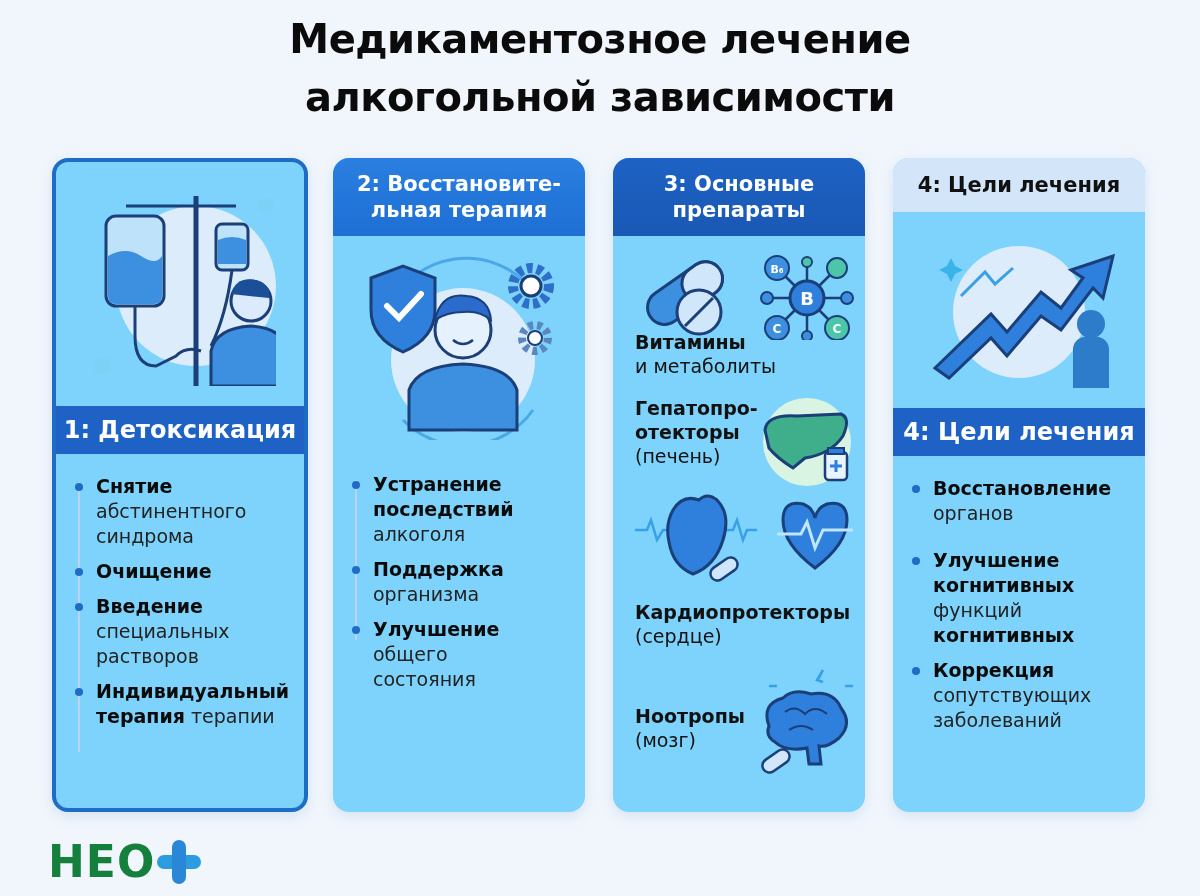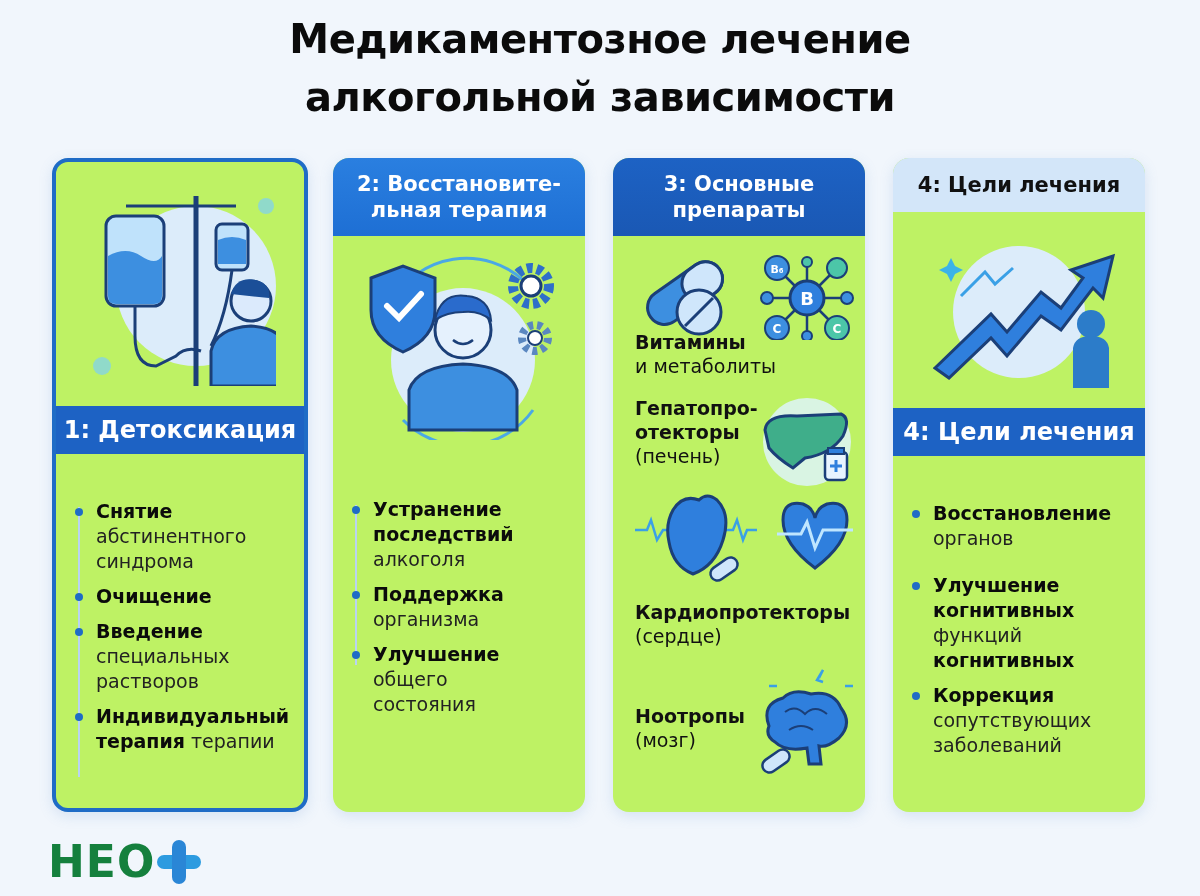--- a/index.html
+++ b/index.html
@@ -10,21 +10,21 @@
     color: #111;
     position: relative;
   }
   .title {
     position: absolute; left: 0; top: 10px; width: 1200px;
     text-align: center; font-weight: bold; font-size: 40px; line-height: 58px;
     letter-spacing: -0.5px; color: #0b0b0b;
   }
   .card {
     position: absolute; top: 158px; width: 252px; height: 654px;
-    background: #bef264; border-radius: 16px; overflow: hidden;
+    background: #7dd3fc; border-radius: 16px; overflow: hidden;
     box-shadow: 0 4px 14px rgba(90,140,200,0.18);
   }
   .card.c1 { left: 52px; width: 256px; border: 4px solid #1f6cc6; }
   .card.c2 { left: 333px; }
   .card.c3 { left: 613px; }
   .card.c4 { left: 893px; }
 
   .head-band {
     width: 100%; height: 78px; display: flex; align-items: center; justify-content: center;
     text-align: center; color: #fff; font-weight: bold; font-size: 21px; line-height: 26px;
@@ -34,21 +34,21 @@
   .c4 .head-band.light { background: #d3e6f9; color: #111; height: 54px; }
 
   .mid-band {
     width: 100%; height: 48px; display: flex; align-items: center; justify-content: center;
     background: #1d62c4; color: #fff; font-weight: bold; font-size: 24px;
   }
   .c1 .mid-band { position: absolute; top: 244px; left: 0; }
   .c4 .mid-band { position: absolute; top: 250px; left: 0; }
 
   .illus { position: absolute; }
-  .list { position: absolute; left: 22px; right: 8px; margin-top: 25px; }
+  .list { position: absolute; left: 22px; right: 8px; }
   .list .line {
     position: absolute; left: 0; width: 2px; background: #b9d4f2;
   }
   .item { position: relative; padding-left: 18px; margin-bottom: 10px; font-size: 19px; line-height: 25px; }
   .item .dot {
     position: absolute; left: -3px; top: 9px; width: 8px; height: 8px; border-radius: 50%; background: #1f6cc6;
   }
   .item b { font-weight: bold; color: #0b0b0b; }
   .item span.reg { color: #222; }
 

